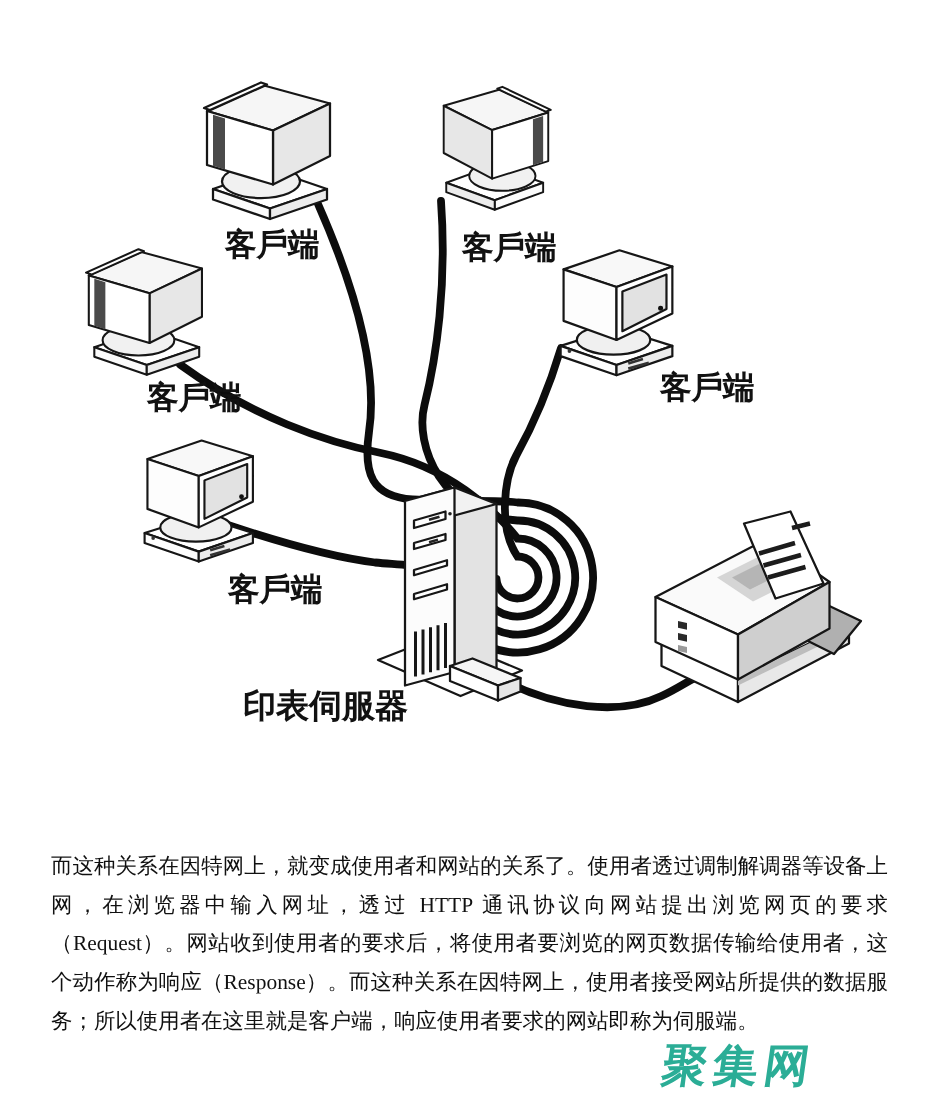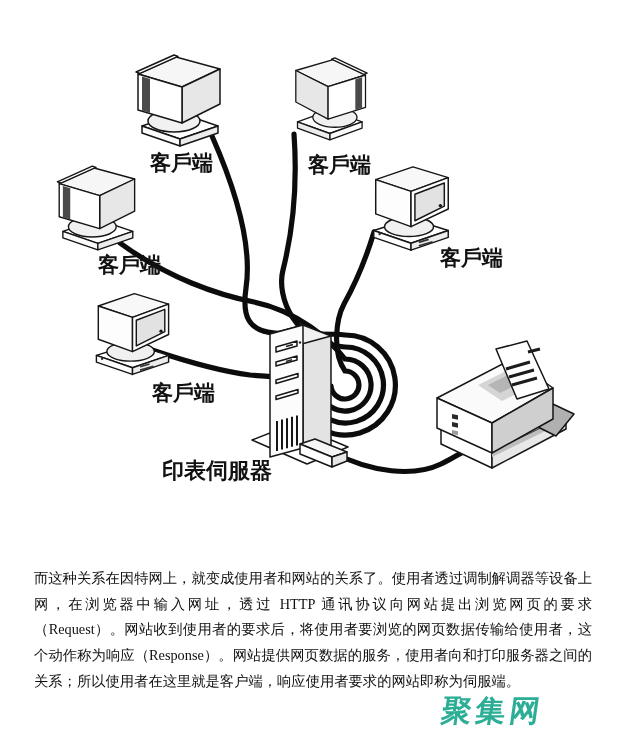--- a/index.html
+++ b/index.html
@@ -129,19 +129,19 @@
 
     <text class="dev-label" font-size="21" x="150" y="170">客戶端</text>
     <text class="dev-label" font-size="21" x="308" y="172">客戶端</text>
     <text class="dev-label" font-size="21" x="98" y="272">客戶端</text>
     <text class="dev-label" font-size="21" x="440" y="265">客戶端</text>
     <text class="dev-label" font-size="21" x="152" y="400">客戶端</text>
     <text class="dev-label" font-size="22" x="162" y="478">印表伺服器</text>
   </svg>
 
 
-  <div class="paragraph">而这种关系在因特网上，就变成使用者和网站的关系了。使用者透过调制解调器等设备上网，在浏览器中输入网址，透过 HTTP 通讯协议向网站提出浏览网页的要求（Request）。网站收到使用者的要求后，将使用者要浏览的网页数据传输给使用者，这个动作称为响应（Response）。网站提供网页数据的服务，使用者向和打印服务器之间的关系；所以使用者在这里就是客户端，响应使用者要求的网站即称为伺服端。</div>
+  <div class="paragraph">而这种关系在因特网上，就变成使用者和网站的关系了。使用者透过调制解调器等设备上网，在浏览器中输入网址，透过 HTTP 通讯协议向网站提出浏览网页的要求（Request）。网站收到使用者的要求后，将使用者要浏览的网页数据传输给使用者，这个动作称为响应（Response）。而这种关系在因特网上，使用者接受网站所提供的数据服务；所以使用者在这里就是客户端，响应使用者要求的网站即称为伺服端。</div>
 
   <svg class="watermark-svg" width="175" height="46" viewBox="0 0 175 46">
     <text x="8" y="34" transform="skewX(-8)" fill="#2bad96">聚集网</text>
   </svg>
 
 </div>
 
 </body></html>

